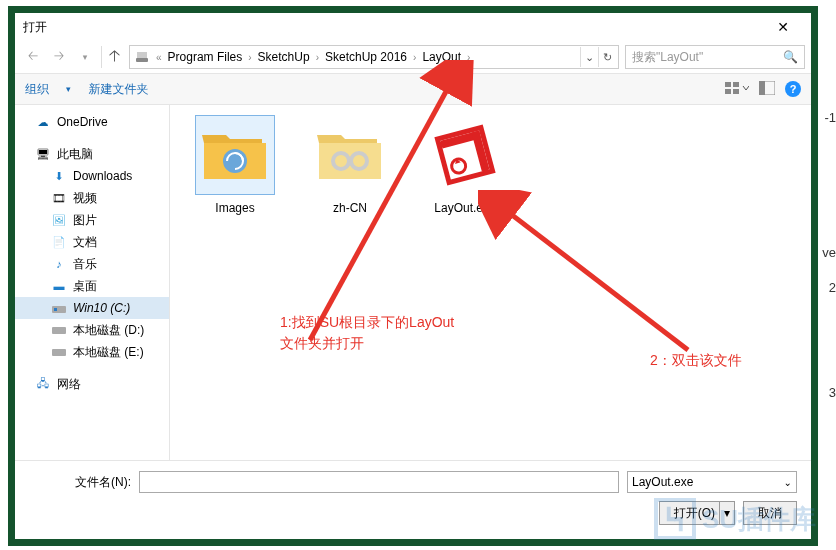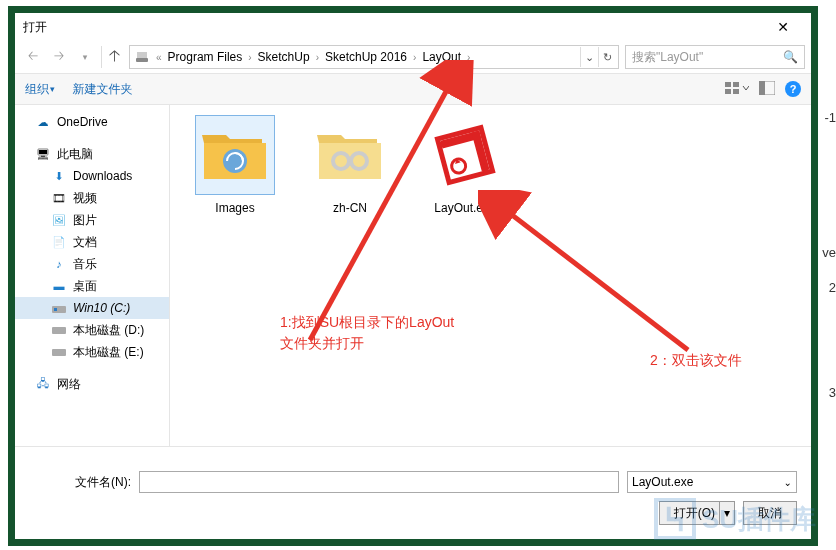--- a/index.html
+++ b/index.html
@@ -13,37 +13,37 @@
 .uparrow { width: 22px; height: 22px; display:flex; align-items:center; justify-content:center; color:#555; border-left: 1px solid #ddd; margin-left: 2px; padding-left: 4px;}
 .breadcrumb { flex: 1; height: 24px; border: 1px solid #ccc; background: #fff; display: flex; align-items: center; font-size: 12px; padding: 0 4px; margin: 0 4px; position: relative; }
 .bc-icon { width: 16px; height: 16px; margin-right: 2px; display:inline-flex; align-items:center; justify-content:center;}
 .bc-sep { color: #888; padding: 0 4px; font-size: 10px; }
 .bc-item { padding: 0 2px; }
 .bc-dropdown { position: absolute; right: 2px; display: flex; gap: 0; }
 .bc-dropdown span { width: 18px; height: 20px; display:flex; align-items:center; justify-content:center; border-left:1px solid #ddd; font-size: 11px; color:#555;}
 .searchbox { width: 180px; height: 24px; border: 1px solid #ccc; display: flex; align-items: center; padding: 0 6px; font-size: 12px; color: #999; }
 .searchbox .sicon { margin-left: auto; color: #888; }
 .toolbar { height: 32px; border-top: 1px solid #e5e5e5; border-bottom: 1px solid #e5e5e5; background: #f7f7f7; display: flex; align-items: center; padding: 0 10px; font-size: 12px; }
-.toolbar .org { color: #1a6bb6; display: flex; align-items: center; gap: 1px; }
+.toolbar .org { color: #1a6bb6; display: flex; align-items: center; gap: 17px; }
 .toolbar .newf { color: #1a6bb6; margin-left: 18px; }
 .toolbar .right { margin-left: auto; display: flex; gap: 10px; align-items: center; color: #555; font-size: 13px; }
 .helpcircle { width: 16px; height: 16px; border-radius: 50%; background: #1e90ff; color: #fff; display:flex; align-items:center; justify-content:center; font-size: 11px; font-weight:bold;}
 .body { flex: 1; display: flex; min-height: 0; }
 .sidebar { width: 155px; border-right: 1px solid #e5e5e5; padding: 6px 0; font-size: 12px; overflow: auto; }
 .side-item { height: 22px; display: flex; align-items: center; padding-left: 20px; gap: 6px; }
 .side-item.sub { padding-left: 36px; }
 .side-item.selected { background: #d9e8f5; font-style: italic; }
 .side-item .sicon { width: 16px; height: 14px; display:inline-flex; align-items:center; justify-content:center; font-size: 11px;}
 .side-group-gap { height: 10px; }
 .content { flex: 1; padding: 10px 20px; display: flex; gap: 25px; align-items: flex-start; position: relative; }
 .fileitem { width: 90px; text-align: center; font-size: 12px; }
 .fileitem .thumb { width: 80px; height: 80px; margin: 0 auto 6px; display:flex; align-items:center; justify-content:center; border: 1px solid transparent; }
 .fileitem.selected .thumb { border: 1px solid #7fb5e6; background: #e3f1fd; }
 .folder-svg { width: 70px; height: 60px; }
-.bottom { border-top: 1px solid #e5e5e5; padding: 24px 14px 14px; font-size: 12px; }
+.bottom { border-top: 1px solid #e5e5e5; padding: 10px 14px 14px; font-size: 12px; }
 .bottom-row { display: flex; align-items: center; margin-bottom: 8px; }
 .bottom-row .lbl { width: 110px; text-align: right; padding-right: 8px; }
 .filename-input { flex: 1; height: 22px; border: 1px solid #aaa; padding: 0 4px; font-size: 12px; }
 .filter-select { width: 170px; height: 22px; border: 1px solid #aaa; margin-left: 8px; padding: 0 4px; font-size: 12px; display:flex; align-items:center; justify-content:space-between;}
 .btnrow { display: flex; justify-content: flex-end; gap: 8px; margin-top: 4px; }
 .btn { height: 24px; border: 1px solid #999; background: #efefef; padding: 0 14px; font-size: 12px; display:flex; align-items:center; gap:2px;}
 .btn.split { padding-right: 4px; border-right: none;}
 .btn.splitarrow { padding: 0 4px; border-left: 1px solid #999;}
 .annotation { position: absolute; color: #e6332a; font-size: 14px; font-weight: 500; pointer-events: none; z-index: 50; line-height: 1.5;}
 .watermark { position: absolute; right: 20px; bottom: 10px; opacity: 0.25; font-size: 26px; color: #3a84c4; font-weight: bold; display:flex; align-items:center; gap:6px;}

